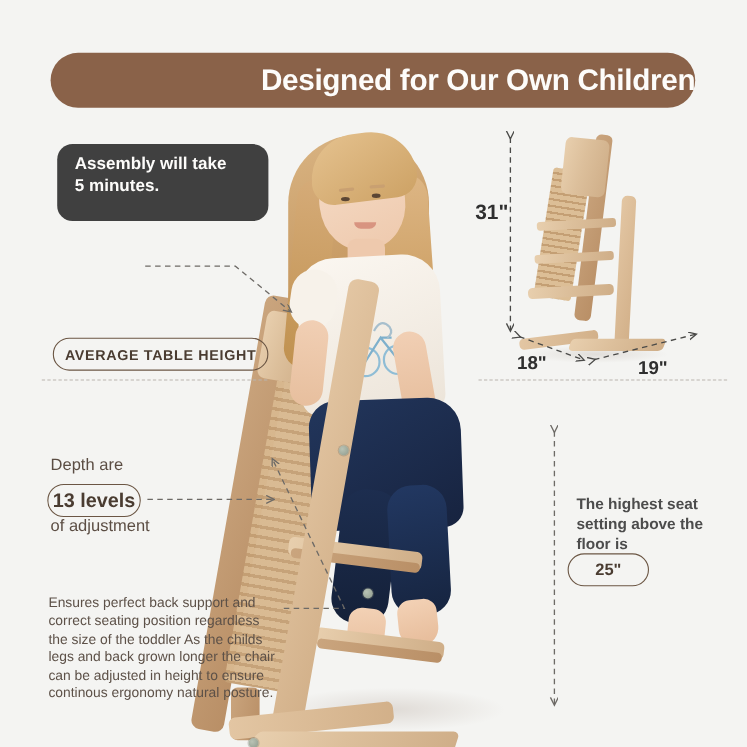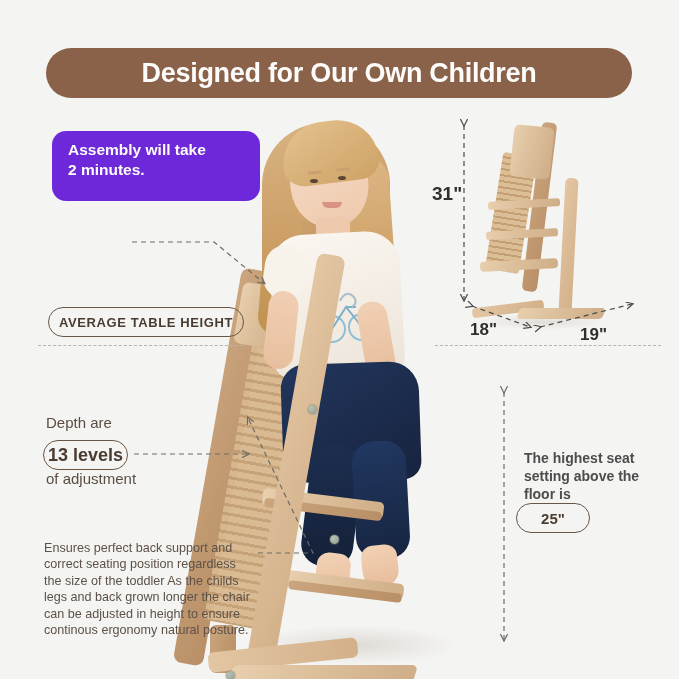--- a/index.html
+++ b/index.html
@@ -9,30 +9,30 @@
     font-family:"Liberation Sans", sans-serif;
     overflow:hidden;
     position:relative;
   }
   .stage{position:absolute;inset:0;}
 
   
   .title-banner{
     position:absolute;left:46px;top:48px;width:586px;height:50px;
     background:#8a6249;border-radius:25px;
-    display:flex;align-items:center;justify-content:center;
+    display:flex;align-items:center;justify-content:flex-end;
   }
   .title-banner span{
     color:#fdfcfa;font-size:27px;font-weight:bold;letter-spacing:-0.3px;
   }
 
   
   .assembly-badge{
-    position:absolute;left:52px;top:131px;width:208px;height:70px;
-    background:#6d28d9;border-radius:14px;
+    position:absolute;left:52px;top:131px;width:192px;height:70px;
+    background:#404040;border-radius:14px;
     display:flex;flex-direction:column;justify-content:center;
     padding:0 0 12px 16px;box-sizing:border-box;
   }
   .assembly-badge div{
     color:#fdfcfa;font-size:15.5px;font-weight:bold;line-height:20px;
   }
 
   
   .pill{
     position:absolute;border:1.6px solid #6b5644;border-radius:20px;
@@ -318,21 +318,21 @@
     <div class="m-legR wood-l"></div>
     <div class="m-rail1 wood"></div>
     <div class="m-rail2 wood"></div>
     <div class="m-seat wood"></div>
     <div class="m-baseL wood-l"></div>
     <div class="m-baseR wood"></div>
   </div>
 
   <div class="assembly-badge">
     <div>Assembly will take</div>
-    <div>2 minutes.</div>
+    <div>5 minutes.</div>
   </div>
 
   <div class="pill pill-table">AVERAGE TABLE HEIGHT</div>
 
   <div class="lbl lbl-thereare">Depth are</div>
   <div class="pill pill-levels">13 levels</div>
   <div class="lbl lbl-ofadj">of adjustment</div>
 
   <div class="blk-body">Ensures perfect back support and correct seating position regardless the size of the toddler As the childs legs and back grown longer the chair can be adjusted in height to ensure continous ergonomy natural posture.</div>
 

